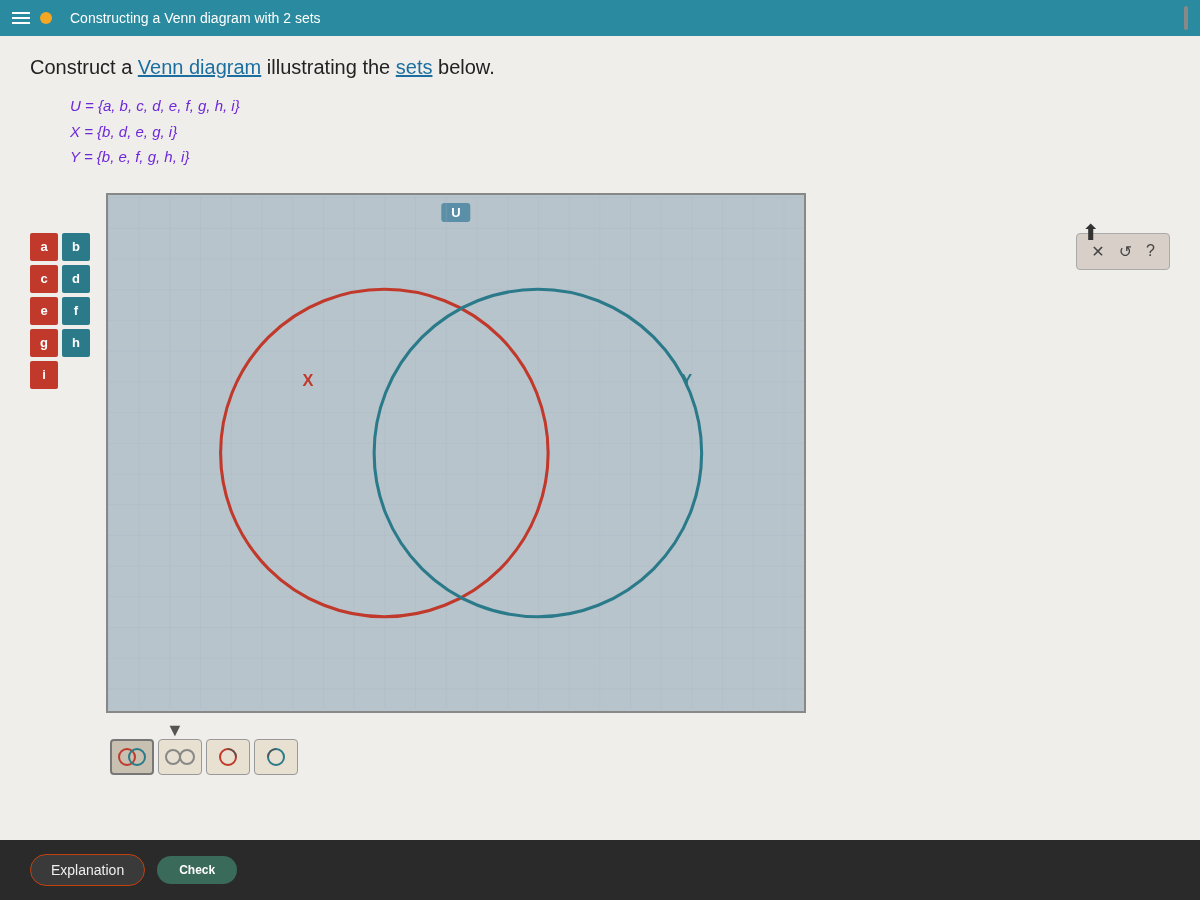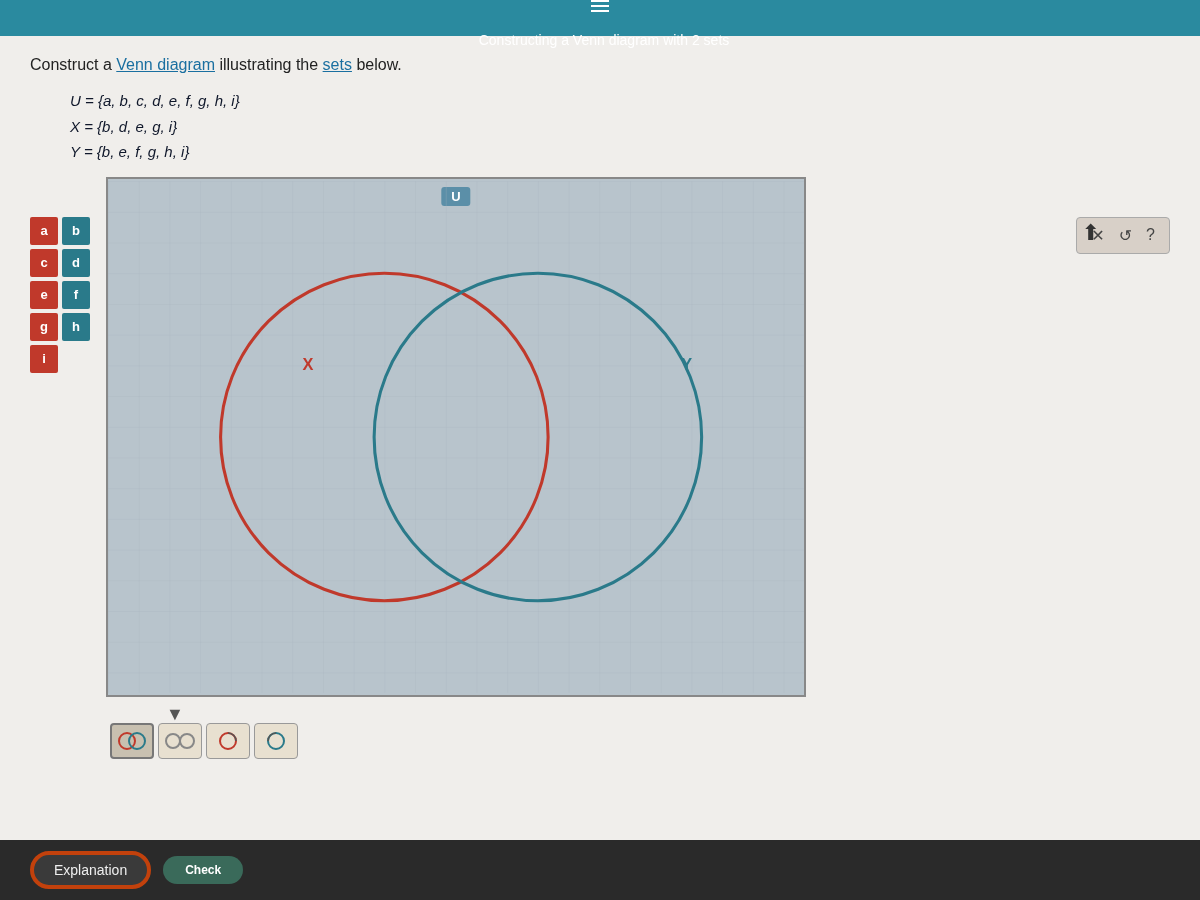--- a/index.html
+++ b/index.html
@@ -14,21 +14,20 @@
 
     
     .top-bar {
       width: 100%;
       height: 36px;
       background: #2a8a9f;
       display: flex;
       align-items: center;
       padding: 0 12px;
       gap: 10px;
-      flex-direction: column;
     }
     .top-bar-title {
       color: white;
       font-size: 14px;
       font-weight: 500;
       margin-left: 8px;
     }
     .hamburger-icon {
       display: flex;
       flex-direction: column;
@@ -49,35 +48,35 @@
     }
 
     
     .main-content {
       padding: 20px 30px;
       background: #f0eeeb;
       min-height: 820px;
     }
 
     .instruction-text {
-      font-size: 16px;
+      font-size: 20px;
       color: #222;
       margin-bottom: 14px;
     }
     .instruction-text a {
       color: #1a6fa0;
       text-decoration: underline;
     }
 
     .sets-definition {
       font-size: 15px;
-      color: #0f172a;
+      color: #6d28d9;
       line-height: 1.7;
       margin-left: 40px;
-      margin-bottom: 12px;
+      margin-bottom: 23px;
       font-style: italic;
     }
     .sets-definition .set-line {
       display: block;
     }
 
     
     .diagram-area {
       display: flex;
       gap: 16px;
@@ -212,21 +211,21 @@
       height: 60px;
       background: #2a2a2a;
       display: flex;
       align-items: center;
       padding: 0 30px;
       gap: 12px;
     }
     .btn-explanation {
       background: #3a3a3a;
       color: #eee;
-      border: 4px solid #c2410c;
+      border: 1px solid #c2410c;
       border-radius: 20px;
       padding: 7px 20px;
       font-size: 14px;
       cursor: pointer;
     }
     .btn-check {
       background: #3a6a5a;
       color: white;
       border: none;
       border-radius: 20px;

